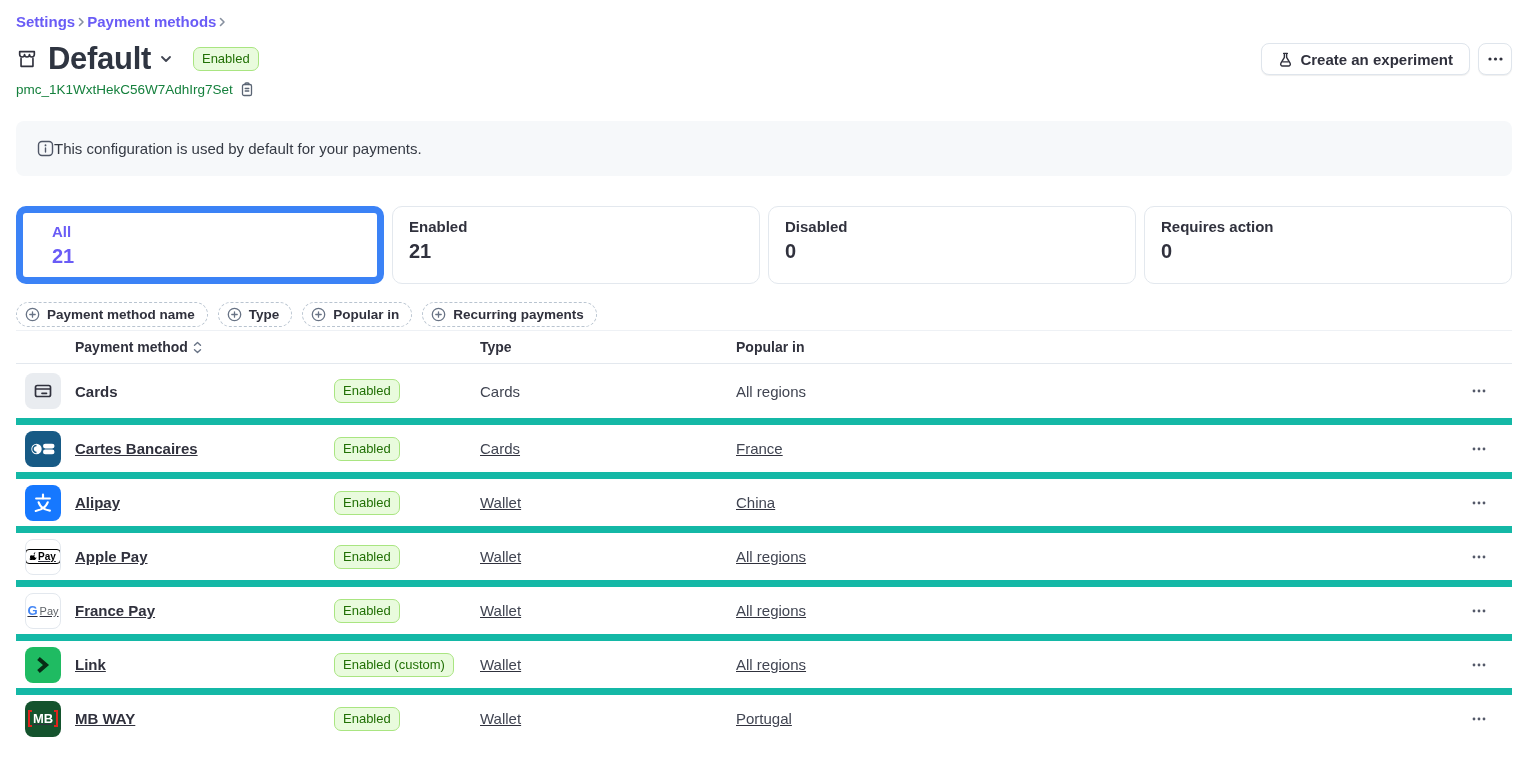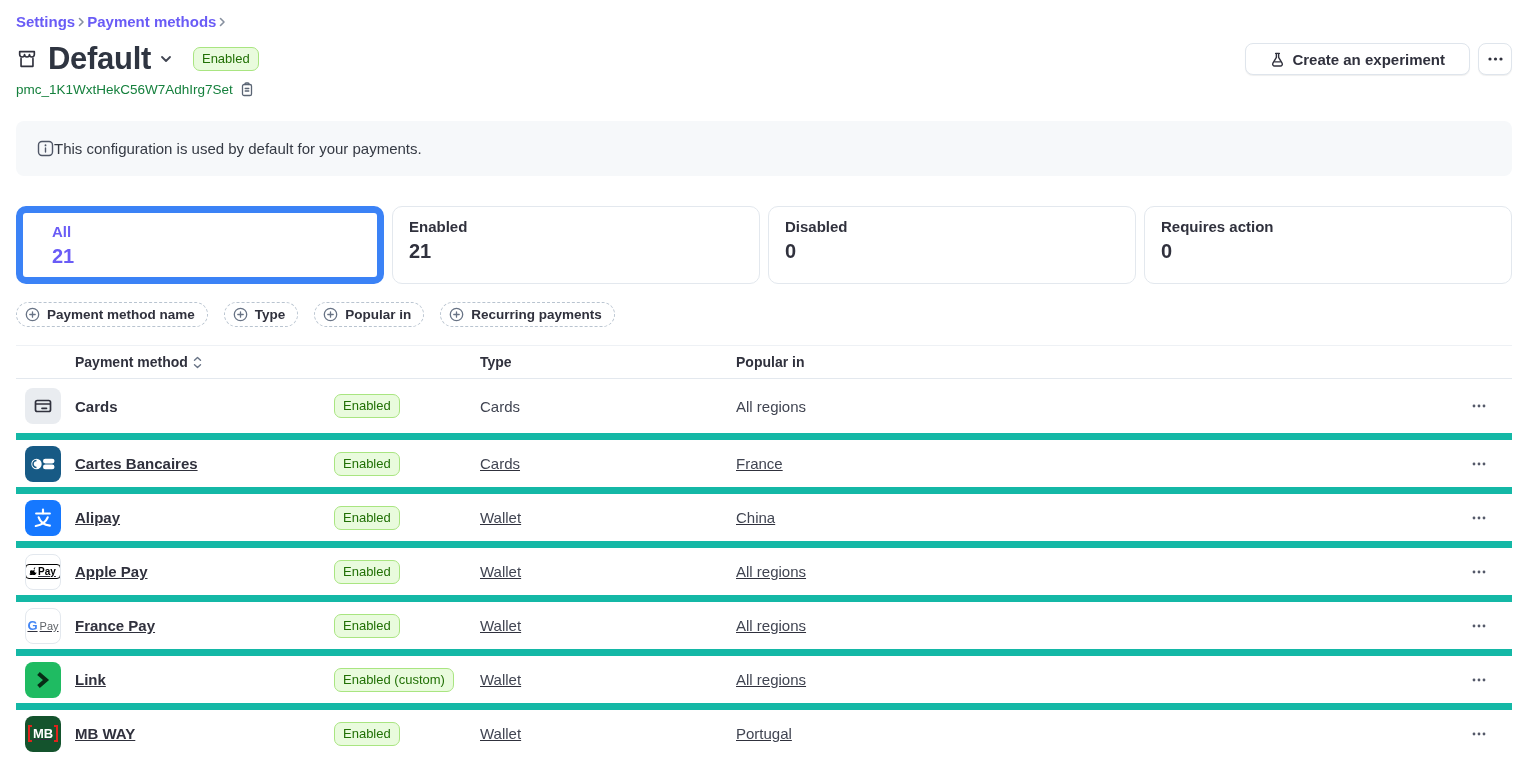--- a/index.html
+++ b/index.html
@@ -17,21 +17,21 @@
   .title-row { display:flex; align-items:center; margin-top:11px; }
   .store-icon { display:flex; color:#30313d; margin-right:10px; }
   h1.page-title { font-size:31px; font-weight:700; color:#2f3541; letter-spacing:-0.3px; }
   .title-caret { display:flex; color:#414552; margin-left:8px; cursor:pointer; }
   .badge { display:inline-block; background:#e9fbdd; border:1px solid #a9e581;
     color:#217005; font-size:13px; font-weight:500; padding:2px 8px 3px;
     border-radius:7px; line-height:17px; white-space:nowrap; }
   .title-row .badge { margin-left:20px; }
   .header-actions { margin-left:auto; display:flex; gap:8px; align-items:center; }
   .btn { display:inline-flex; align-items:center; gap:7px; background:#fff;
-    border:1px solid #dfe5ec; border-radius:8px; padding:5px 24px; height:32px;
+    border:1px solid #dfe5ec; border-radius:8px; padding:5px 16px; height:32px;
     font-size:15px; font-weight:700; color:#30313d; cursor:pointer;
     box-shadow:0 1px 1px rgba(23,26,31,.07); font-family:inherit; }
   .btn.icon-only { width:34px; justify-content:center; padding:0; }
   .config-row { display:flex; align-items:flex-end; gap:7px; margin-top:5px;
     font-size:13.5px; color:#15803d; }
   .copy-icon { display:flex; color:#5b6574; cursor:pointer; }
 
   
   .banner { margin-top:24px; background:#f6f8fa; border-radius:8px; height:55px;
     display:flex; align-items:center; padding:0 21px; }
@@ -42,28 +42,28 @@
   .stats { margin-top:30px; display:grid; grid-template-columns:repeat(4,1fr);
     gap:8px; }
   .stat-card { border:1px solid #e3e8ee; border-radius:10px; height:78px;
     padding:11px 16px; cursor:pointer; background:#fff; }
   .stat-card.selected { border:7px solid #3b82f6; padding:10px 29px; }
   .stat-label { font-size:15px; font-weight:600; color:#30313d; }
   .stat-value { font-size:20px; font-weight:700; color:#30313d; margin-top:5px; }
   .stat-card.selected .stat-label, .stat-card.selected .stat-value { color:#6a5cf6; }
 
   
-  .filters { margin-top:18px; display:flex; gap:16px; }
+  .filters { margin-top:18px; display:flex; gap:10px; }
   .pill { display:inline-flex; align-items:center; gap:7px; border:1px dashed #b9c4d0;
     border-radius:14px; padding:4px 12px 4px 8px; background:#fff; cursor:pointer;
     font-size:13.5px; font-weight:700; color:#30313d; font-family:inherit; }
   .pill .plus-icon { display:flex; color:#687385; }
 
   
-  .pm-table { margin-top:18px; }
+  .pm-table { margin-top:3px; }
   .trow { display:grid; grid-template-columns:59px 259px 146px 256px 1fr 48px;
     align-items:center; }
   .thead { height:34px; border-top:1px solid #eef1f5; border-bottom:1px solid #e3e8ee;
     font-size:14px; font-weight:700; color:#30313d; }
   .thead .th-name { grid-column:2 / span 2; display:flex; align-items:center; gap:5px; }
   .sort-icon { display:flex; color:#687385; cursor:pointer; }
   .row { height:54px; cursor:pointer; }
   .row + .row { border-top:7px solid #14b8a6;text-decoration:underline; }
   .pm-icon { width:36px; height:36px; border-radius:8px; margin-left:9px;
     display:flex; align-items:center; justify-content:center; overflow:hidden; }

